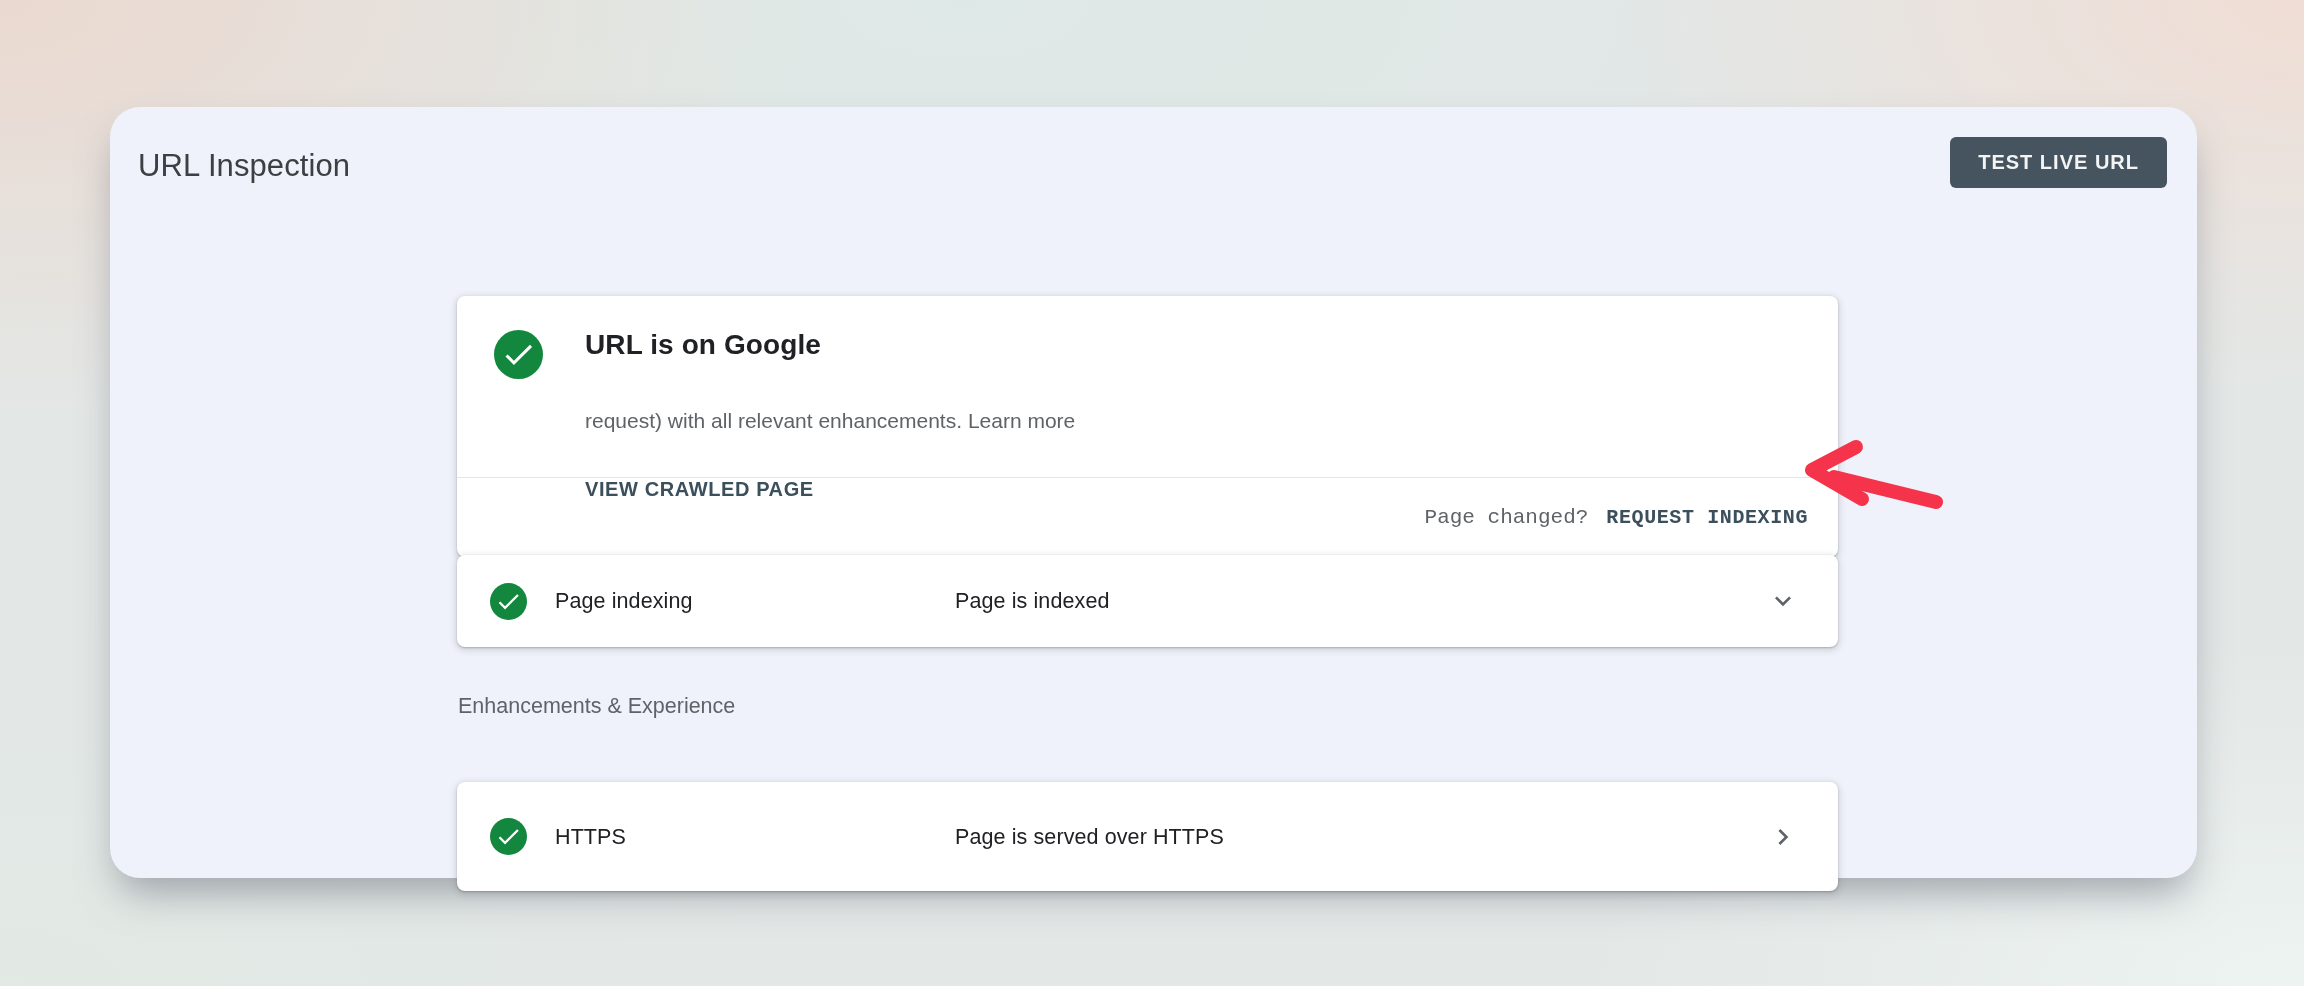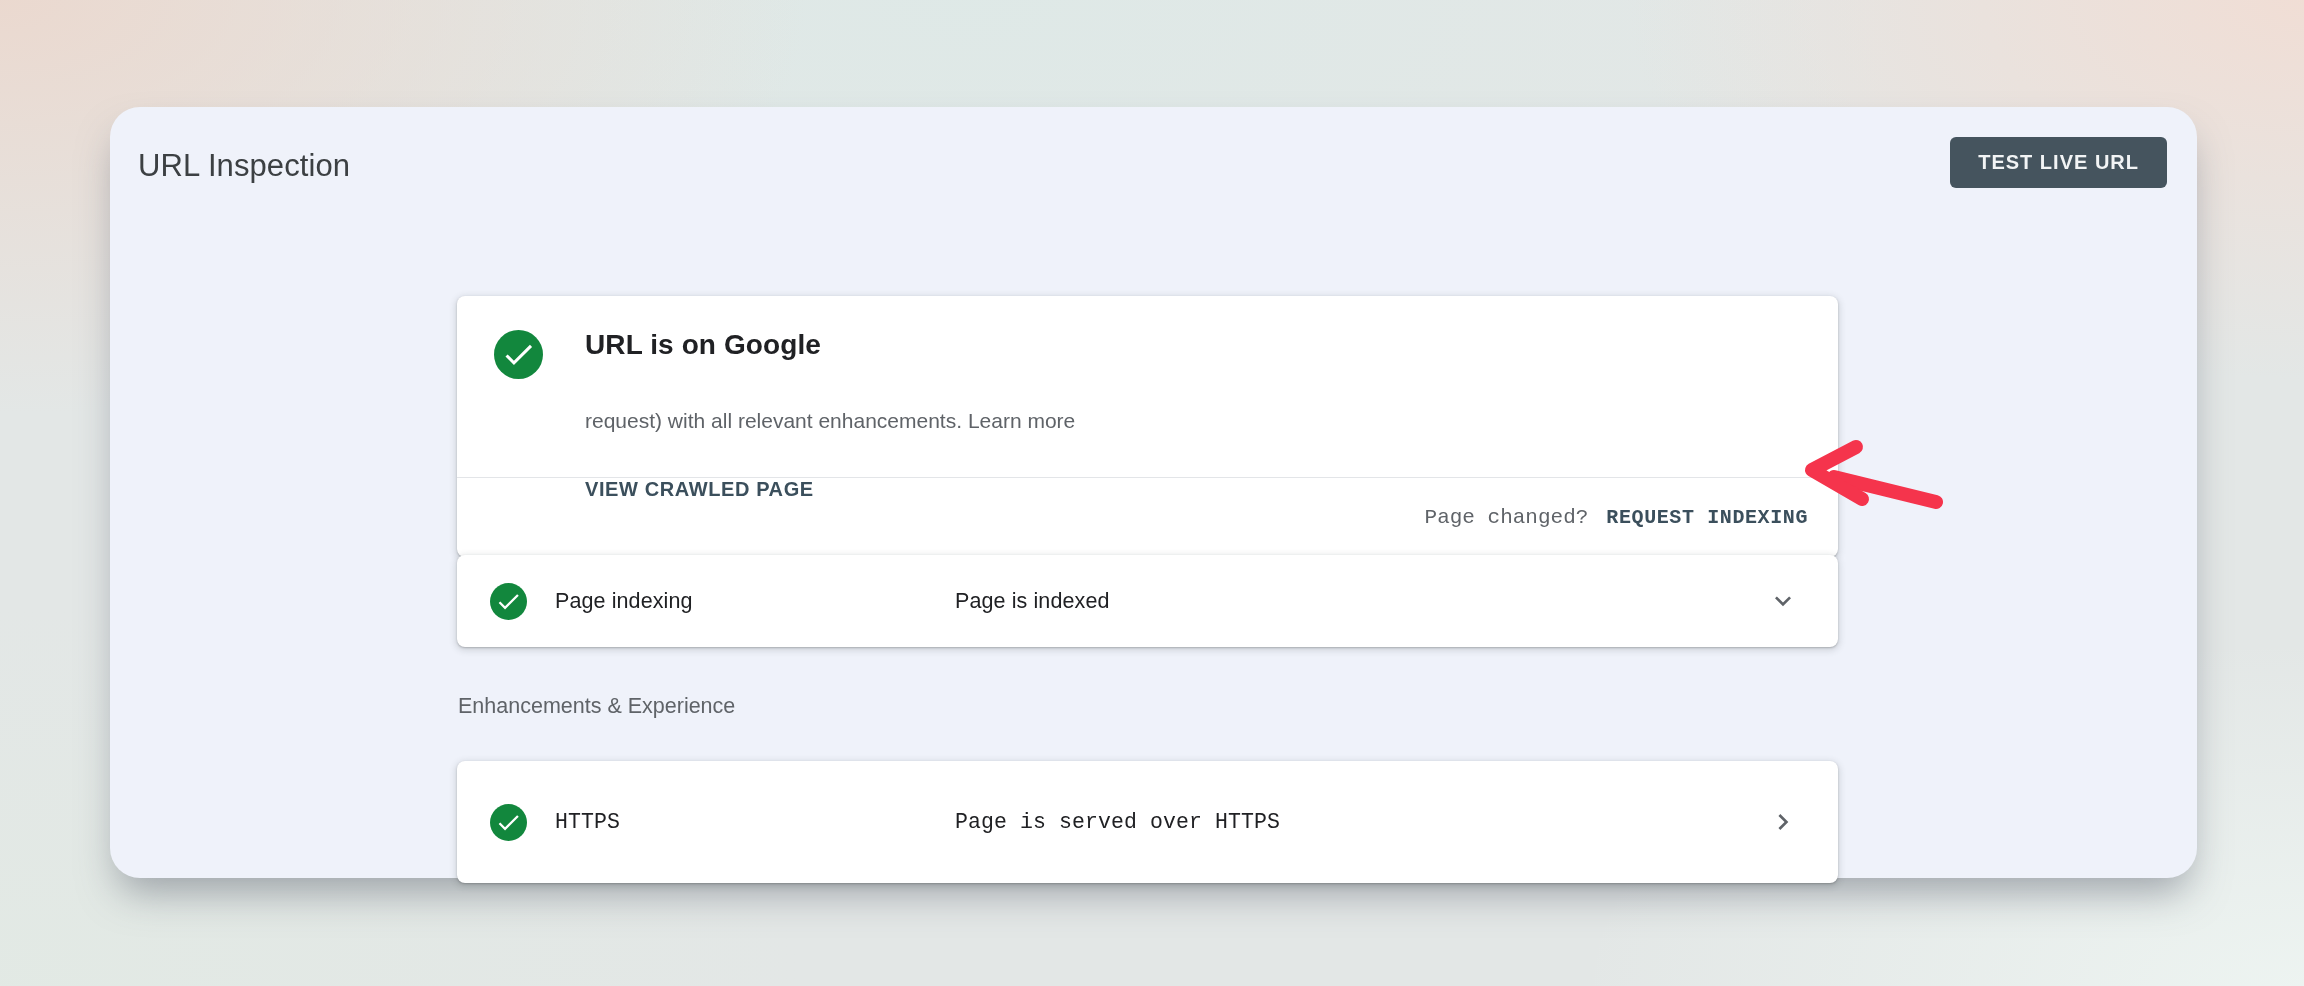--- a/index.html
+++ b/index.html
@@ -114,21 +114,21 @@
   }
   .page-changed {
     font-size: 21px;
     color: var(--text-secondary, #5f6368);
     white-space: nowrap;
   }
 
   
   .row-card { height: 92px; cursor: pointer; }
   .row-indexing { top: 448px; }
-  .row-https { top: 654px; height: 122px; font-family: Liberation Mono, monospace; }
+  .row-https { top: 675px; height: 109px; }
   .row-label {
     position: absolute; left: 98px; top: 50%;
     transform: translateY(-50%);
     font-size: 21.5px;
     color: var(--text-primary, #202124);
     letter-spacing: 0.1px;
   }
   .row-status {
     position: absolute; left: 498px; top: 50%;
     transform: translateY(-50%);

